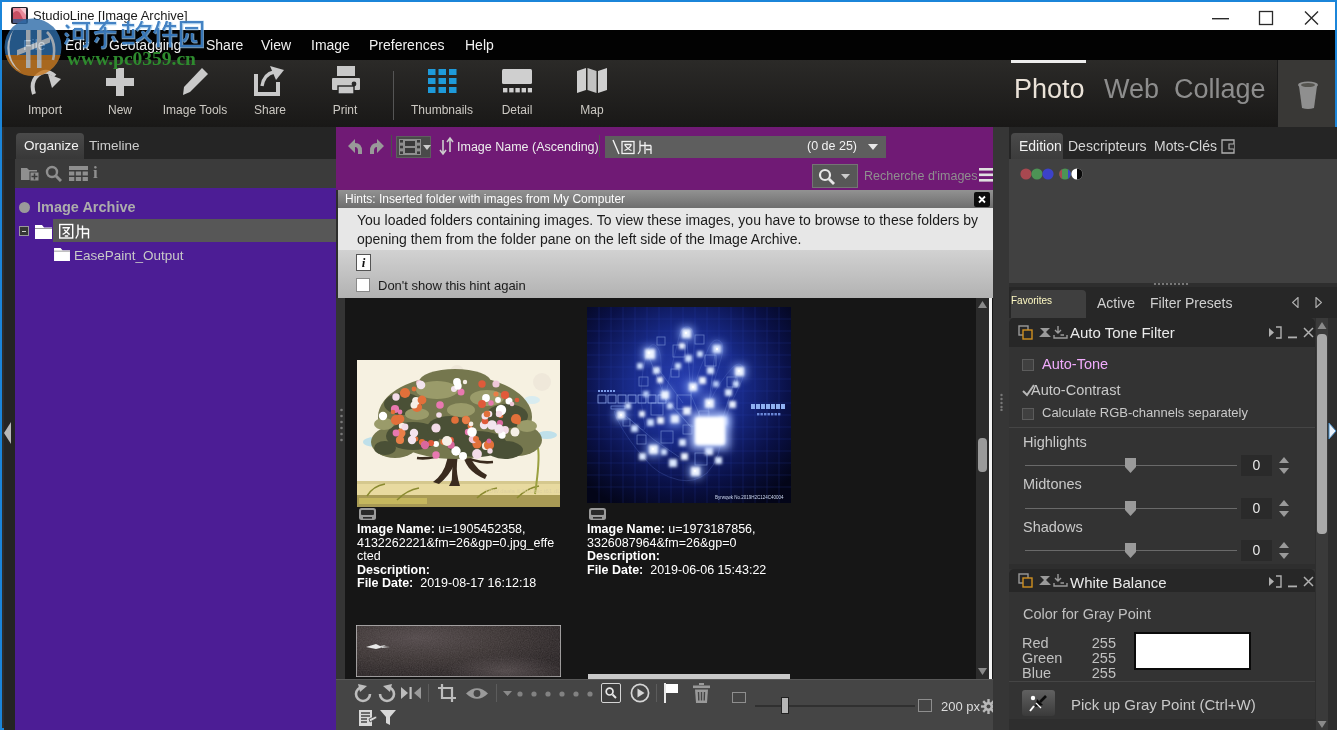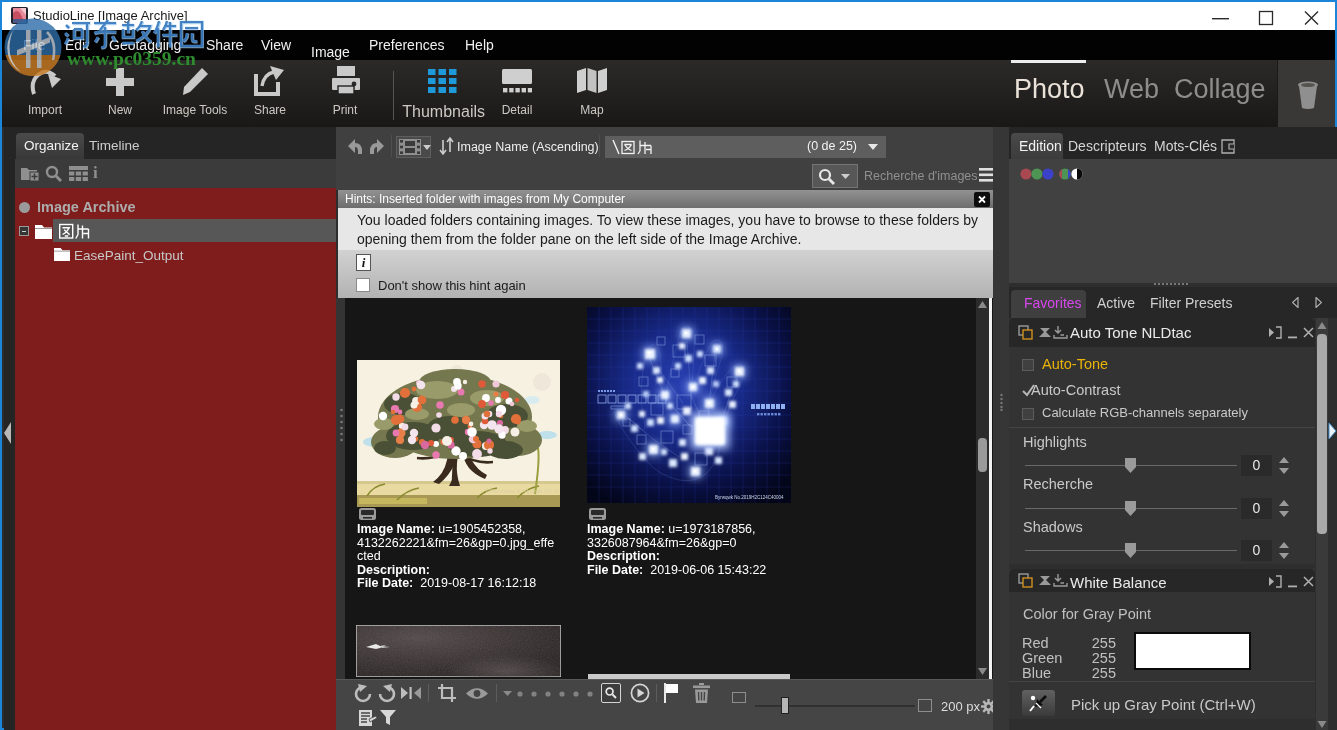--- a/index.html
+++ b/index.html
@@ -25,21 +25,21 @@
     <path d="M103 3.5 L116 16.5 M116 3.5 L103 16.5" stroke="#2a2a2a" stroke-width="1.4"></path>
   </svg>
 </div>
 
 <div class="a" style="left:0;top:28px;width:1333px;height:30px;background:#020202;color:#f0f0f0;font-size:14px">
   <div class="a" style="left:21px;top:7px">File</div>
   <div class="a" style="left:63px;top:7px">Edit</div>
   <div class="a" style="left:107px;top:7px">Geotagging</div>
   <div class="a" style="left:204px;top:7px">Share</div>
   <div class="a" style="left:259px;top:7px">View</div>
-  <div class="a" style="left:309px;top:14px">Image</div>
+  <div class="a" style="left:309px;top:7px">Image</div>
   <div class="a" style="left:367px;top:7px">Preferences</div>
   <div class="a" style="left:463px;top:7px">Help</div>
 </div>
 
 <div class="a" style="left:0;top:58px;width:1333px;height:67px;background:linear-gradient(#2b2a28,#191817)">
   <div class="a" style="left:1275px;top:0;width:58px;height:67px;background:#393836;border-left:1px solid #1a1a1a"></div>
 
   <div class="a" style="left:1009px;top:0;width:75px;height:3px;background:#ededed"></div>
 
   <div class="a" style="left:1012px;top:14px;font-size:27px;color:#eae2d8">Photo</div>
@@ -91,21 +91,21 @@
             <rect x="10.5" y="0" width="7.5" height="6"></rect>
             <rect x="21" y="0" width="7.5" height="6"></rect>
         <rect x="0" y="9" width="7.5" height="6"></rect>
             <rect x="10.5" y="9" width="7.5" height="6"></rect>
             <rect x="21" y="9" width="7.5" height="6"></rect>
         <rect x="0" y="18" width="7.5" height="6"></rect>
             <rect x="10.5" y="18" width="7.5" height="6"></rect>
             <rect x="21" y="18" width="7.5" height="6"></rect>
       </g>
     </svg>
-    <div class="a" style="left:397px;top:43px;width:86px;text-align:right;font-size:16px;color:#ccc9c3">Thumbnails</div>
+    <div class="a" style="left:397px;top:43px;width:86px;text-align:center;font-size:12px;color:#ccc9c3">Thumbnails</div>
 
     <svg class="a" style="left:500px;top:9px" width="30" height="24" viewBox="0 0 30 24">
       <rect x="0" y="0" width="30" height="15" rx="1.5" fill="#cfcfcf"></rect>
       <g fill="#cfcfcf">
             <rect x="1" y="19" width="4.4" height="4.4"></rect>
             <rect x="7.2" y="19" width="4.4" height="4.4"></rect>
             <rect x="13.4" y="19" width="4.4" height="4.4"></rect>
             <rect x="19.6" y="19" width="4.4" height="4.4"></rect>
             <rect x="25.8" y="19" width="4.4" height="4.4"></rect>
           </g>
@@ -115,21 +115,21 @@
     <svg class="a" style="left:575px;top:8px" width="30" height="25" viewBox="0 0 30 25">
       <path d="M0 3 L9 0 L9 22 L0 25 Z" fill="#cfcfcf"></path>
       <path d="M10.5 0 L19.5 3 L19.5 25 L10.5 22 Z" fill="#c2c2c2"></path>
       <path d="M21 3 L30 0 L30 22 L21 25 Z" fill="#cfcfcf"></path>
     </svg>
     <div class="a" style="left:547px;top:43px;width:86px;text-align:center;font-size:12px;color:#ccc9c3">Map</div>
   </div>
   <div class="a" style="left:391px;top:11px;width:1px;height:49px;background:#555"></div>
 </div>
 
-<div class="a" style="left:2px;top:125px;width:332px;height:603px;background:#7f1d1d">
+<div class="a" style="left:2px;top:125px;width:332px;height:603px;background:#4c1d95">
   <div class="a" style="left:0;top:0;width:11px;height:603px;background:#242424"></div>
   <div class="a" style="left:0;top:0;width:332px;height:32px;background:#252525"></div>
   <div class="a" style="left:12px;top:6px;width:68px;height:26px;background:linear-gradient(#4a4a4a,#383838);border-radius:4px 4px 0 0"></div>
   <div class="a" style="left:20px;top:11px;font-size:13.5px;color:#f2f2f2">Organize</div>
   <div class="a" style="left:85px;top:11px;font-size:13.5px;color:#cdcdcd">Timeline</div>
 
   <div class="a" style="left:11px;top:32px;width:321px;height:29px;background:#3b3b3b"></div>
   <div id="lpicons">
 
     <svg class="a" style="left:17px;top:39px" width="18" height="15" viewBox="0 0 18 15">
@@ -181,21 +181,21 @@
     </svg>
 
     <svg class="a" style="left:50px;top:119px" width="16" height="15" viewBox="0 0 17 16">
       <path d="M0 2 L7 2 L9 4.5 L17 4.5 L17 16 L0 16 Z" fill="#fff"></path>
       <path d="M0 5.5 L17 5.5" stroke="#9a9a9a" stroke-width="1"></path>
     </svg>
   </div>
   <div class="a" style="left:70px;top:121px;font-size:13.5px;color:#c8c8c8">EasePaint_Output</div>
 </div>
 
-<div class="a" style="left:334px;top:125px;width:657px;height:63px;background:#404040">
+<div class="a" style="left:334px;top:125px;width:657px;height:63px;background:#701a75">
   <div id="cticons" style="z-index:2">
 
     <svg class="a" style="left:12px;top:12px" width="36" height="15" viewBox="0 0 36 15">
       <path d="M1 8 Q4 1 12 3 M1 8 L1 1 M1 8 L8 9" fill="none" stroke="#999" stroke-width="0"></path>
       <path d="M0 7 L7 0 L7 4 Q14 4 14 12 L14 15 L10 15 L10 12 Q10 8 7 8 L7 14 Z" fill="#999"></path>
       <path d="M36 7 L29 0 L29 4 Q22 4 22 12 L22 15 L26 15 L26 12 Q26 8 29 8 L29 14 Z" fill="#999"></path>
     </svg>
     <div class="a" style="left:55px;top:8px;width:1px;height:22px;background:#4e4e4e"></div>
 
     <div class="a" style="left:60px;top:9px;width:35px;height:22px;background:#4a4a4a;border:1px solid #5e5e5e">
@@ -760,62 +760,62 @@
       </g>
       <g>
         <circle cx="64" cy="8" r="5.6" fill="#ffffff"></circle>
         <path d="M64 2.4 A5.6 5.6 0 0 1 64 13.6 Z" fill="#0a0a0a"></path>
       </g>
     </svg>
   </div>
 
   <div class="a" style="left:16px;top:160px;width:328px;height:31px;background:#272727"></div>
   <div class="a" style="left:18px;top:163px;width:75px;height:28px;background:#3f3f3f;border-radius:4px 4px 0 0"></div>
-  <div class="a" style="left:31px;top:168px;font-size:14px;color:#d946ef">Favorites</div>
+  <div class="a" style="left:18px;top:168px;font-size:10px;color:#fef9c3">Favorites</div>
   <div class="a" style="left:104px;top:168px;font-size:14px;color:#d0d0d0">Active</div>
   <div class="a" style="left:157px;top:168px;font-size:14px;color:#d0d0d0">Filter Presets</div>
   <div id="panels">
 
     <div class="a" style="left:16px;top:191px;width:306px;height:246px;background:#333">
       <div class="a" style="left:0;top:0;width:306px;height:29px;background:#272727;border-radius:5px 5px 0 0"></div>
       <svg class="a" style="left:9px;top:7px" width="50" height="16" viewBox="0 0 50 16">
         <rect x="1" y="1" width="9" height="9" fill="none" stroke="#9a9a9a" stroke-width="1.4"></rect>
         <rect x="5" y="5" width="9" height="9" fill="#272727" stroke="#d09020" stroke-width="1.4"></rect>
         <path d="M22 3 L32 3 L28 7 L33 12 L21 12 L26 7 Z" fill="#9a9a9a"></path>
         <path d="M40 1 L40 8 M37 5 L40 8 L43 5 M36 10 L36 13 L49 13 L49 10 M42.5 10 L46 10" stroke="#9a9a9a" stroke-width="1.4" fill="none"></path>
       </svg>
-      <div class="a" style="left:61px;top:6px;font-size:15px;color:#eaeaea">Auto Tone NLDtac</div>
+      <div class="a" style="left:61px;top:6px;font-size:15px;color:#eaeaea">Auto Tone Filter</div>
       <svg class="a" style="left:259px;top:8px" width="46" height="13" viewBox="0 0 46 13">
         <path d="M1 2 L6 6.5 L1 11 Z" fill="#b0b0b0"></path>
             <path d="M8 1 L13 1 L13 12 L8 12" fill="none" stroke="#b0b0b0" stroke-width="1.4"></path>
         <rect x="20" y="10.5" width="9" height="1.8" fill="#b0b0b0"></rect>
         <path d="M36 2 L45 11 M45 2 L36 11" stroke="#b0b0b0" stroke-width="1.5"></path>
       </svg>
 
       <div class="a" style="left:13px;top:41px;width:12px;height:12px;background:#404040;border:1px solid #5c5c5c"></div>
-      <div class="a" style="left:33px;top:38px;font-size:14.5px;color:#eab308">Auto-Tone</div>
+      <div class="a" style="left:33px;top:38px;font-size:14.5px;color:#f0abfc">Auto-Tone</div>
       <svg class="a" style="left:12px;top:65px" width="15" height="15" viewBox="0 0 15 15">
             <path d="M2 8 L6 12 L13 2" fill="none" stroke="#b8b8b8" stroke-width="2"></path>
           </svg>
       <div class="a" style="left:22px;top:64px;font-size:14.5px;color:#c9c9c9">Auto-Contrast</div>
       <div class="a" style="left:13px;top:90px;width:12px;height:12px;background:#404040;border:1px solid #5c5c5c"></div>
       <div class="a" style="left:33px;top:87px;font-size:13px;color:#c9c9c9">Calculate RGB-channels separately</div>
       <div class="a" style="left:0;top:109px;width:306px;height:1px;background:#454545"></div>
 
       <div class="a" style="left:14px;top:116px;font-size:14.5px;color:#c9c9c9">Highlights</div>
       <div class="a" style="left:16px;top:147px;width:212px;height:1.4px;background:#6a6a6a"></div>
       <svg class="a" style="left:116px;top:140px" width="11" height="15" viewBox="0 0 11 15">
             <path d="M0 0 L11 0 L11 9 L5.5 15 L0 9 Z" fill="#9a9a9a"></path>
           </svg>
       <div class="a" style="left:232px;top:137px;width:31px;height:21px;background:#2a2a2a;color:#e8e8e8;font-size:14px;text-align:center;line-height:21px">0</div>
       <svg class="a" style="left:269px;top:139px" width="12" height="17" viewBox="0 0 12 17">
             <path d="M6 0 L11 6 L1 6 Z" fill="#9a9a9a"></path>
             <path d="M6 17 L11 11 L1 11 Z" fill="#9a9a9a"></path>
           </svg>
-      <div class="a" style="left:14px;top:158px;font-size:14.5px;color:#c9c9c9">Recherche</div>
+      <div class="a" style="left:14px;top:158px;font-size:14.5px;color:#c9c9c9">Midtones</div>
       <div class="a" style="left:16px;top:190px;width:212px;height:1.4px;background:#6a6a6a"></div>
       <svg class="a" style="left:116px;top:183px" width="11" height="15" viewBox="0 0 11 15">
             <path d="M0 0 L11 0 L11 9 L5.5 15 L0 9 Z" fill="#9a9a9a"></path>
           </svg>
       <div class="a" style="left:232px;top:180px;width:31px;height:21px;background:#2a2a2a;color:#e8e8e8;font-size:14px;text-align:center;line-height:21px">0</div>
       <svg class="a" style="left:269px;top:182px" width="12" height="17" viewBox="0 0 12 17">
             <path d="M6 0 L11 6 L1 6 Z" fill="#9a9a9a"></path>
             <path d="M6 17 L11 11 L1 11 Z" fill="#9a9a9a"></path>
           </svg>
       <div class="a" style="left:14px;top:201px;font-size:14.5px;color:#c9c9c9">Shadows</div>

